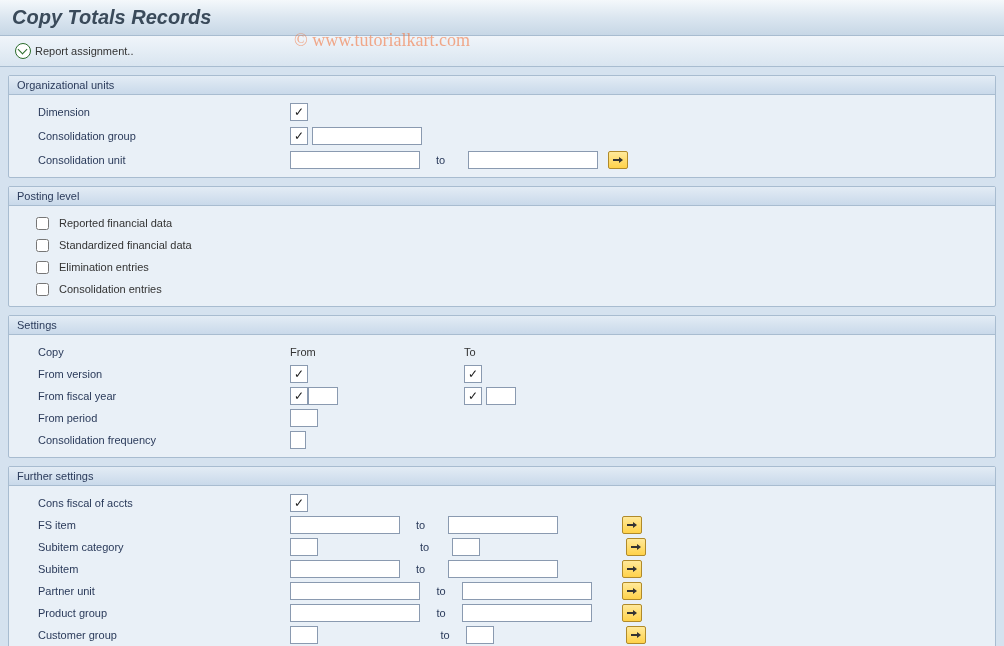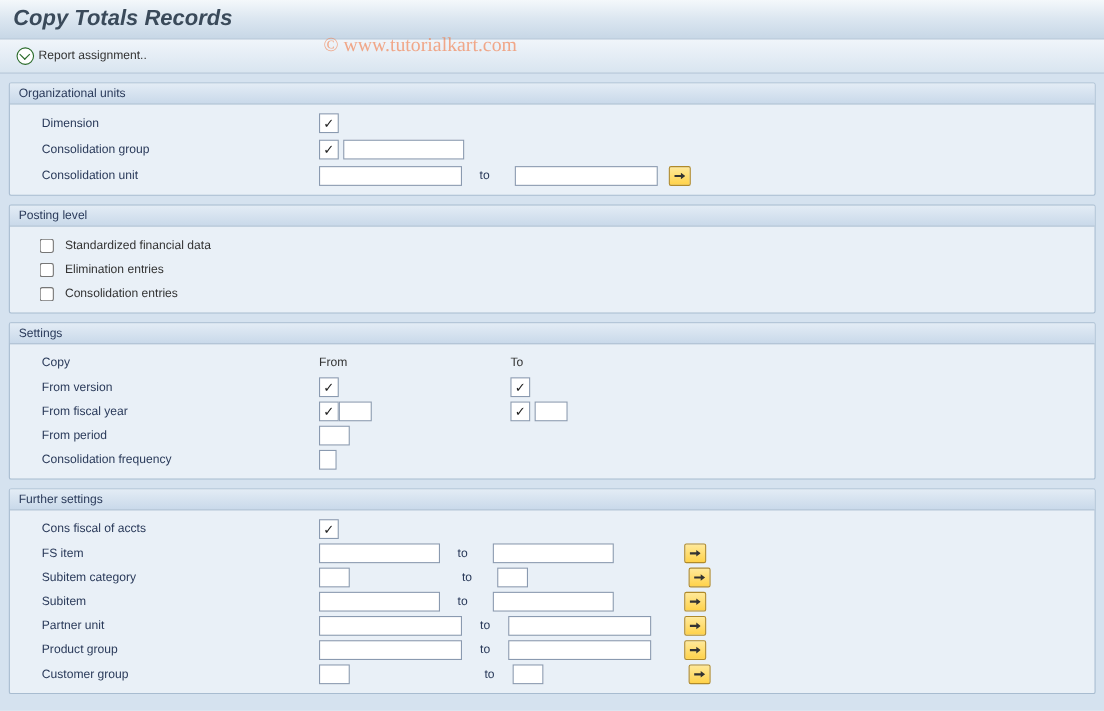--- a/index.html
+++ b/index.html
@@ -193,20 +193,24 @@
         </div>
       </div>
     </div>
   </div>
 
   <div class="group">
     <div class="group-header">Posting level</div>
     <div class="group-body">
       <div class="row">
           <input type="checkbox" class="checkbox-native" style="">
+          <span>Reported financial data</span>
+        </div>
+      <div class="row">
+          <input type="checkbox" class="checkbox-native" style="">
           <span>Standardized financial data</span>
         </div>
       <div class="row">
           <input type="checkbox" class="checkbox-native" style="">
           <span>Elimination entries</span>
         </div>
       <div class="row">
           <input type="checkbox" class="checkbox-native" style="">
           <span>Consolidation entries</span>
         </div>

